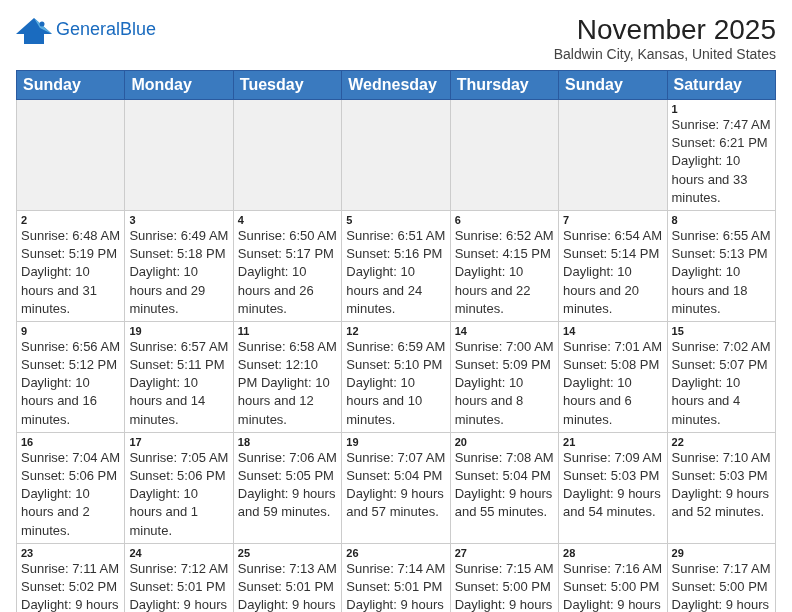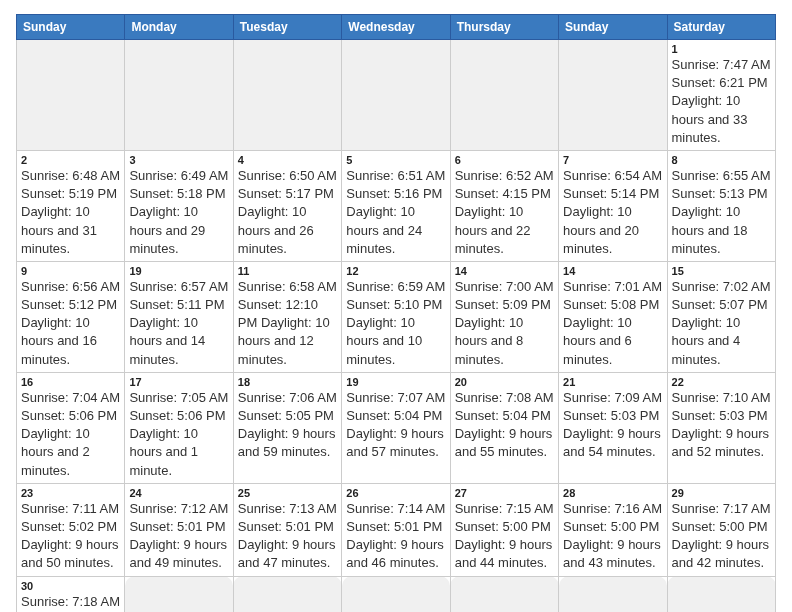--- a/index.html
+++ b/index.html
@@ -59,21 +59,21 @@
       border-collapse: collapse;
       width: 100%;
       table-layout: fixed;
       font-size: 10px;
     }
     .calendar thead tr th {
       background: #3a7abf;
       color: #fff;
       text-align: left;
       padding: 5px 6px;
-      font-size: 12px;
+      font-size: 16px;
       font-weight: bold;
       border: 1px solid #2a5a9f;
     }
     .calendar tbody tr td {
       border: 1px solid #ccc;
       vertical-align: top;
       padding: 3px 4px;
       background: #fff;
       height: 80px;
     }
@@ -94,20 +94,36 @@
     }
     .last-row td {
       height: 70px;
       border-radius: 10px;
     }
   </style>
 </head>
 <body>
 
 <div class="page">
+  <div class="header">
+    <div class="logo">
+      <svg class="logo-bird" viewBox="0 0 36 32" xmlns="http://www.w3.org/2000/svg">
+        <polygon points="18,4 36,20 28,20 28,30 8,30 8,20 0,20" fill="#1a6bbf"></polygon>
+        <polygon points="18,4 36,20 24,14" fill="#5baee0"></polygon>
+        <circle cx="26" cy="10" r="2.5" fill="#1a6bbf"></circle>
+      </svg>
+      <div class="logo-text">
+        <span>General</span><span style="color:#1a6bbf">Blue</span>
+      </div>
+    </div>
+    <div class="title-block">
+      <h1>November 2025</h1>
+      <h2>Baldwin City, Kansas, United States</h2>
+    </div>
+  </div>
 
   <table class="calendar" id="calendar-table">
     <thead>
       <tr id="weekday-header">
           <th>Sunday</th>
           <th>Monday</th>
           <th>Tuesday</th>
           <th>Wednesday</th>
           <th>Thursday</th>
           <th>Sunday</th>

